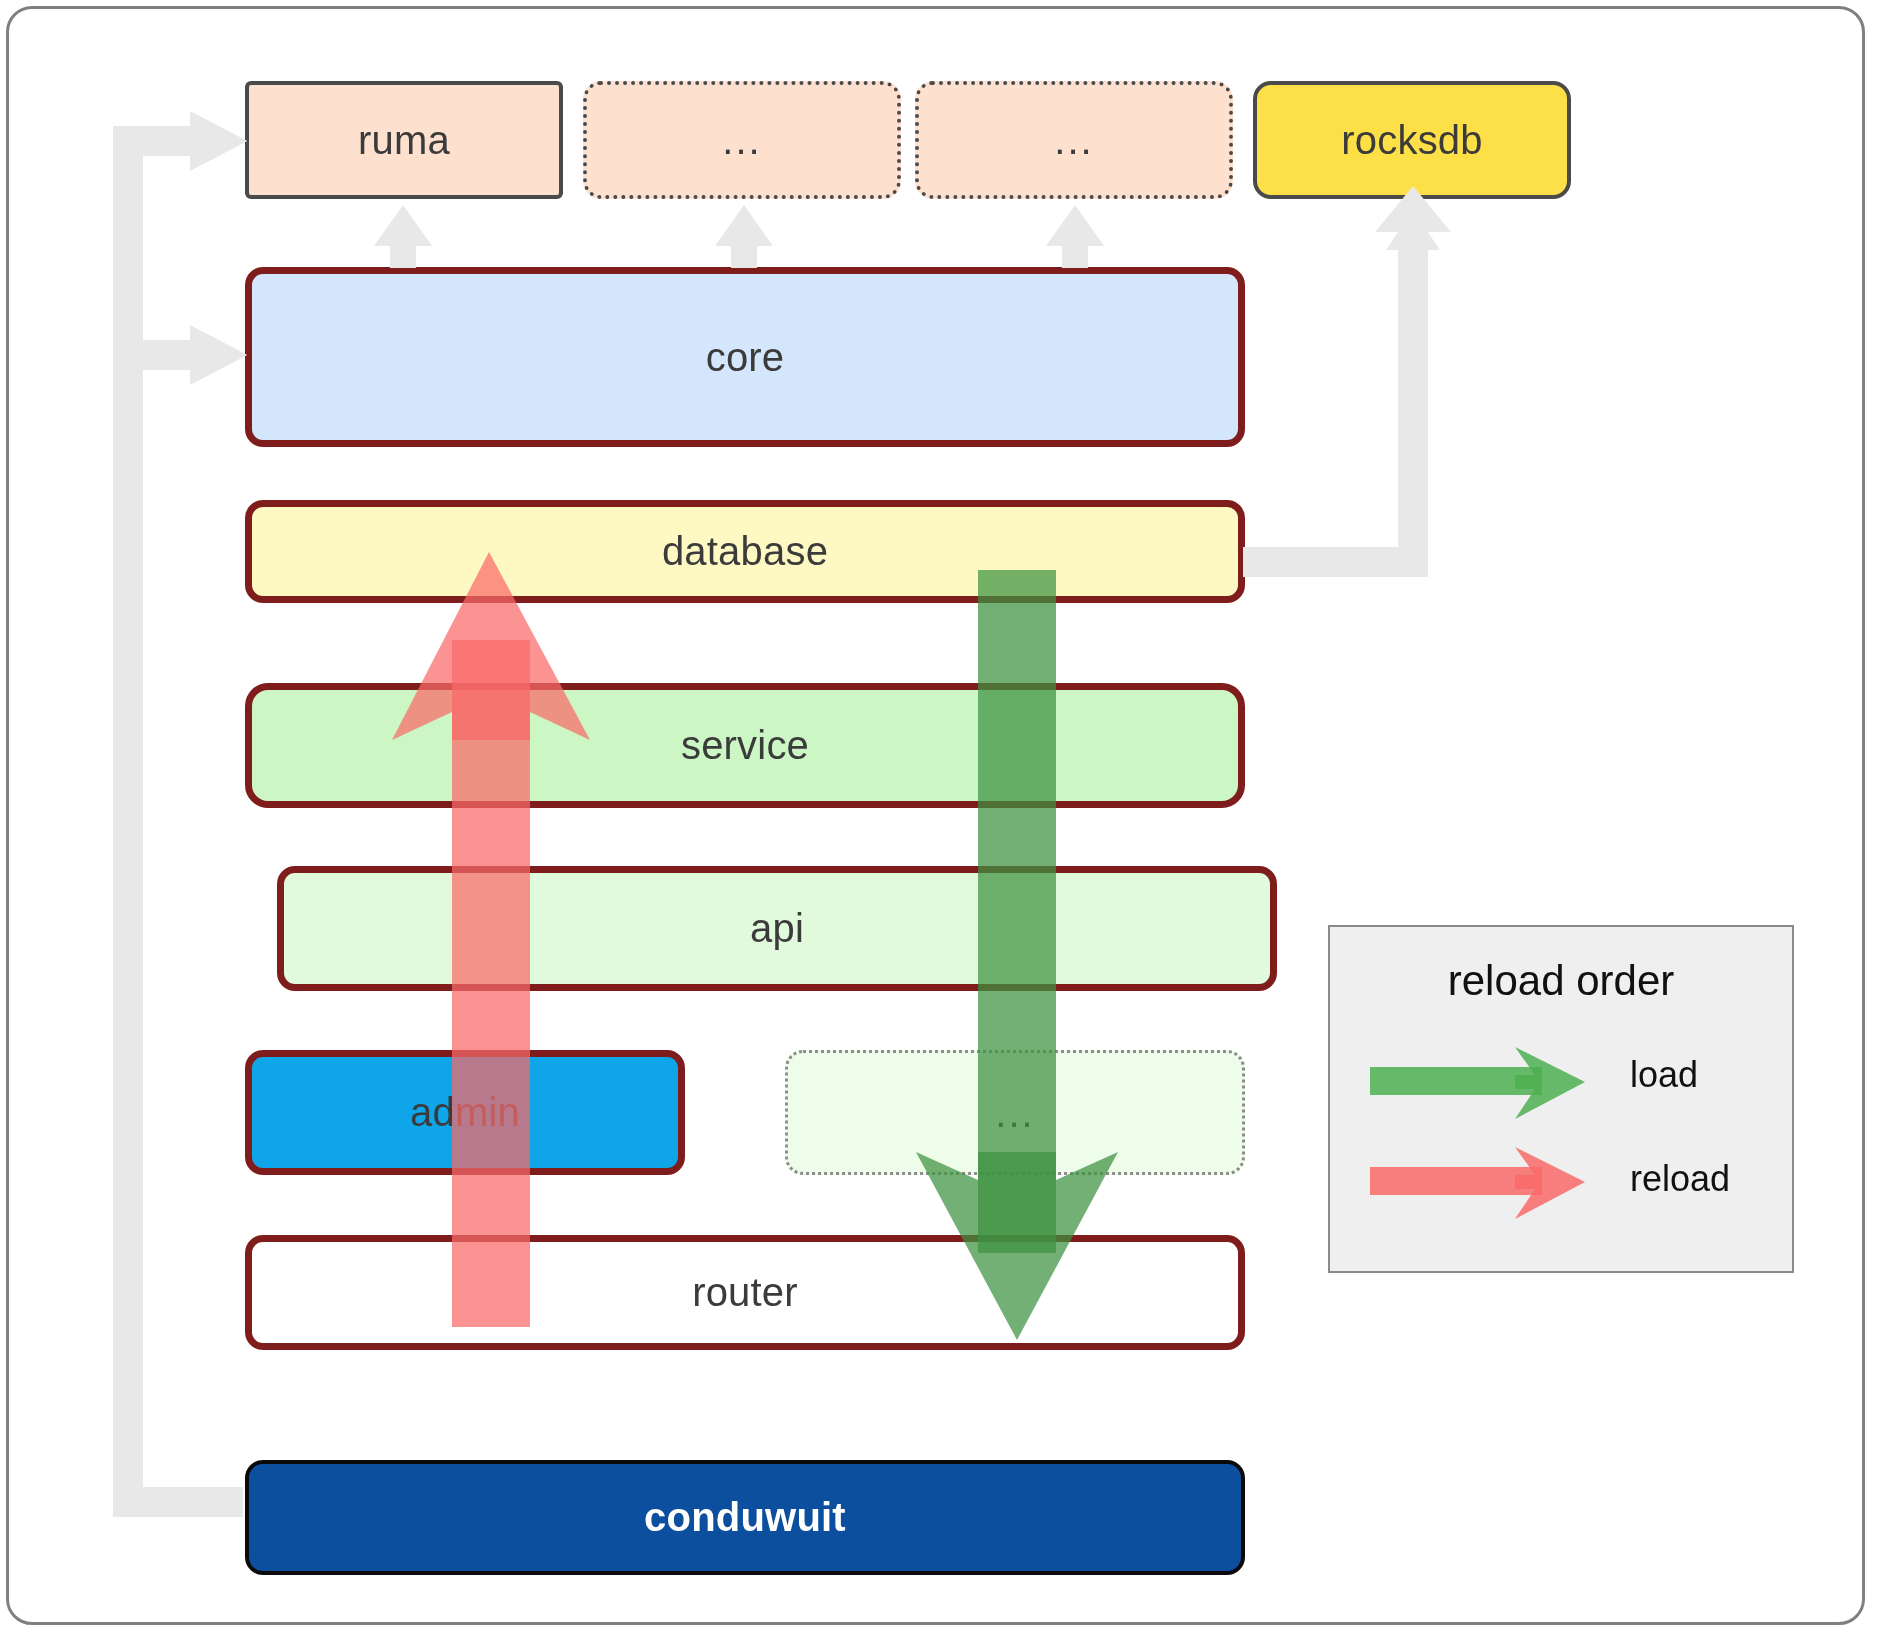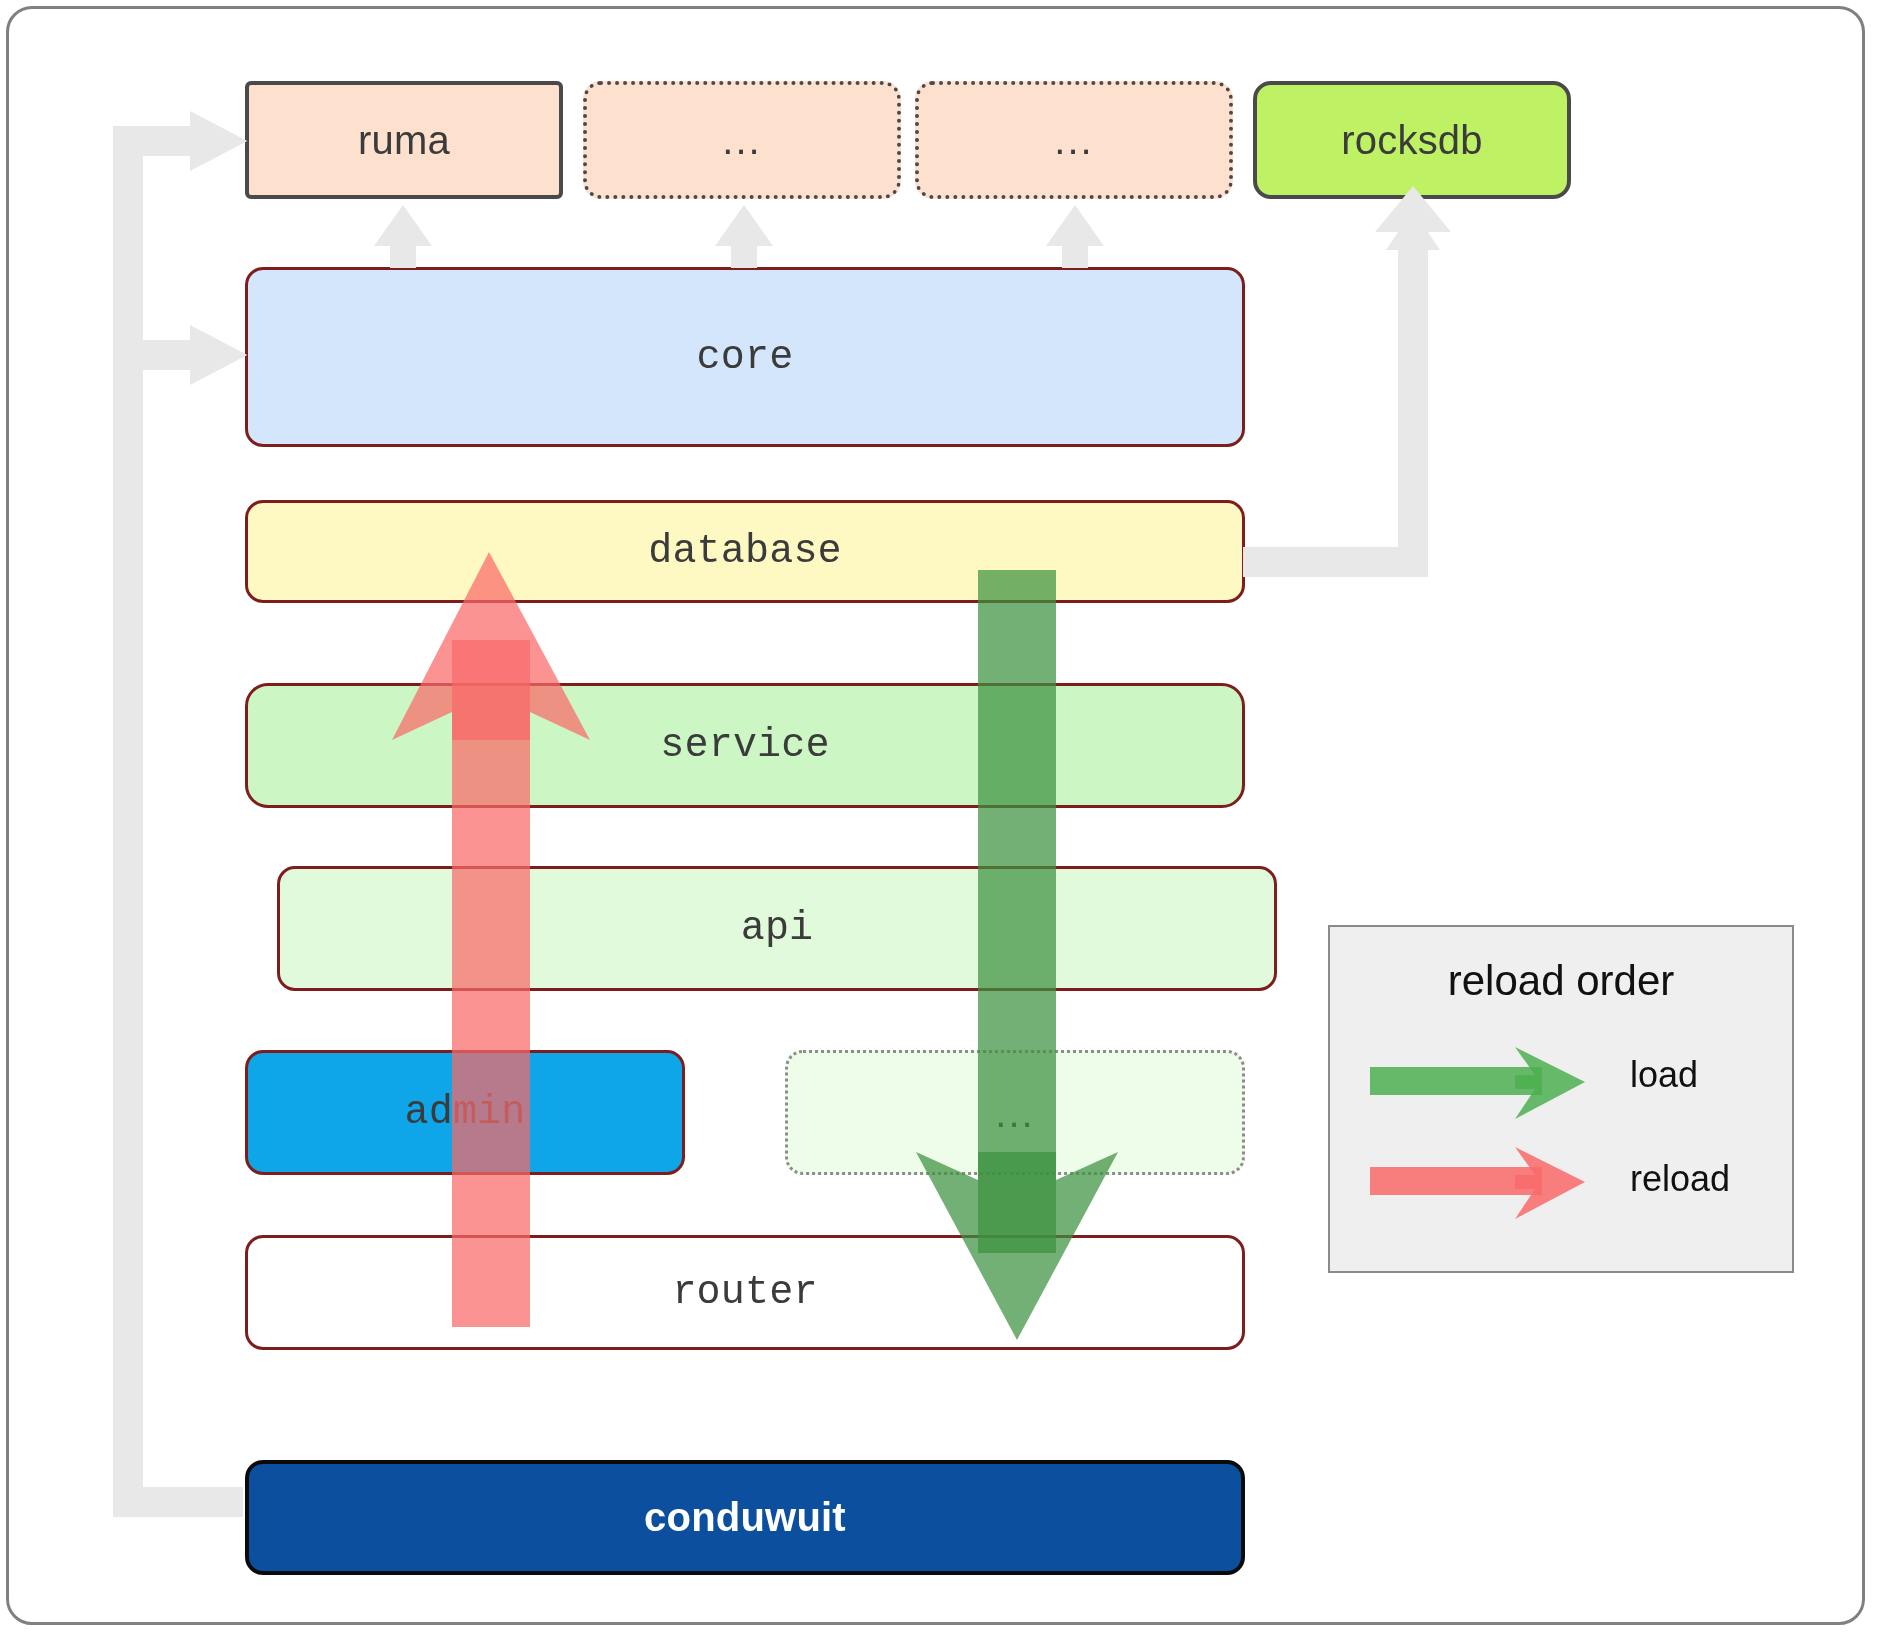--- a/index.html
+++ b/index.html
@@ -33,21 +33,21 @@
     align-items: center;
     justify-content: center;
     border-radius: 18px;
     color: #3b3b3b;
     font-size: 40px;
     font-family: "Liberation Sans", sans-serif;
     letter-spacing: 0.2px;
   }
   .node.dark-edge  { border: 4px solid #4a4a4a; }
   .node.dotted-dark{ border: 4px dotted #4a4a4a; }
-  .node.gray-edge  { border: 3px solid #7f1d1d; font-family: Liberation Mono, monospace; }
+  .node.gray-edge  { border: 7px solid #7f1d1d; }
   .node.dotted-gray{ border: 3px dotted #8c8c8c; }
   .node.black-edge { border: 4px solid #0a0a0a; }
 
   .ellipsis { font-size: 40px; letter-spacing: 2px; line-height: 0.6; }
 
   
   .layer {
     position: absolute;
     left: 0; top: 0;
     width: 1883px;
@@ -142,21 +142,21 @@
     </div>
 
     <div class="node dotted-dark" style="left:583px; top:81px; width:318px; height:118px; background:#fde0ce;">
       <span class="ellipsis">...</span>
     </div>
 
     <div class="node dotted-dark" style="left:915px; top:81px; width:318px; height:118px; background:#fde0ce;">
       <span class="ellipsis">...</span>
     </div>
 
-    <div class="node dark-edge" style="left:1253px; top:81px; width:318px; height:118px; background:#bef264;">
+    <div class="node dark-edge" style="left:1253px; top:81px; width:318px; height:118px; background:#fde047;">
       <span>rocksdb</span>
     </div>
 
     <div class="node gray-edge" style="left:245px; top:267px; width:1000px; height:180px; background:#d4e6fb;">
       <span>core</span>
     </div>
 
     <div class="node gray-edge" style="left:245px; top:500px; width:1000px; height:103px; background:#fef9c3;">
       <span>database</span>
     </div>

